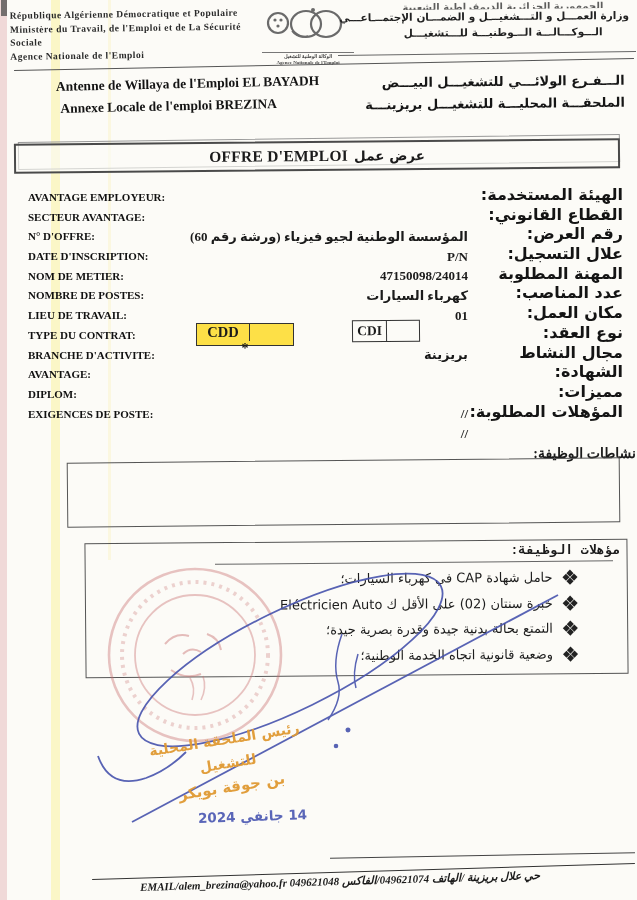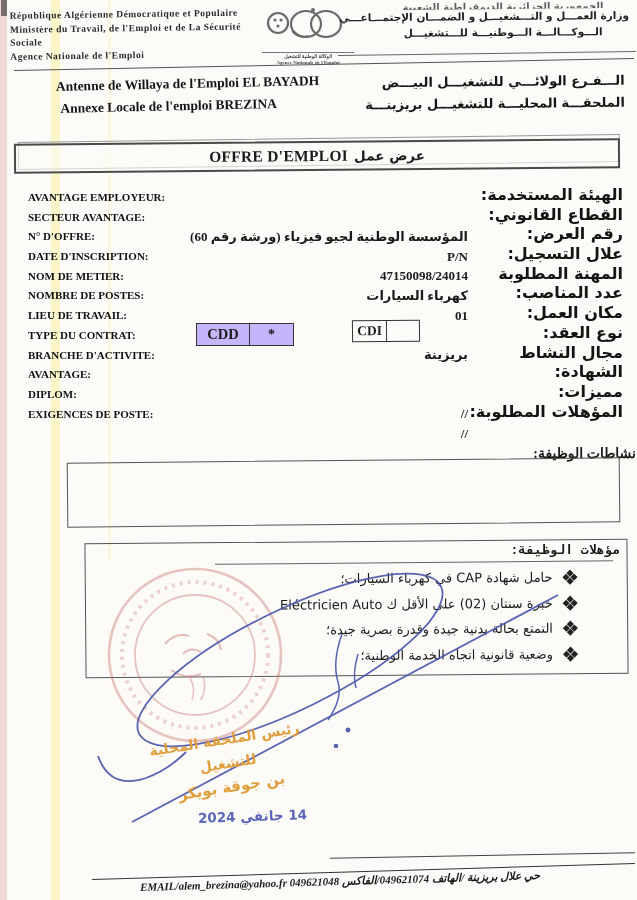--- a/index.html
+++ b/index.html
@@ -47,21 +47,21 @@
   .col-fr{position:absolute;left:28px;top:188px;width:150px;}
   .col-fr .row{height:19.7px;line-height:19.7px;font-weight:bold;font-size:11px;color:#111;white-space:nowrap;}
   .col-val{position:absolute;left:158px;top:188px;width:310px;text-align:right;margin-top:39px;}
   .col-val .row{height:19.7px;line-height:19.7px;font-weight:bold;font-size:13px;white-space:nowrap;
     font-family:"Liberation Serif","DejaVu Sans",serif;}
   .col-ar{position:absolute;right:14px;top:185px;width:160px;direction:rtl;text-align:right;
     font-family:"DejaVu Sans",sans-serif;}
   .col-ar .row{height:19.7px;line-height:19.7px;font-weight:bold;font-size:16px;color:#141414;white-space:nowrap;}
 
   
-  .cdd-box{position:absolute;left:196px;top:323px;width:96px;height:21px;border:1.7px solid #333;display:flex;background:#c4b5fd;}
+  .cdd-box{position:absolute;left:196px;top:323px;width:96px;height:21px;border:1.7px solid #333;display:flex;background:#fde047;flex-direction:column;}
   .cdi-box{position:absolute;left:352px;top:320px;width:66px;height:20px;border:1.7px solid #333;display:flex;background:#fcfbf7;transform:rotate(-0.6deg);}
   .cbox-label{display:flex;align-items:center;justify-content:center;font-weight:bold;font-size:14.5px;border-right:1.5px solid #333;}
   .cdd-box .cbox-label{width:52px;}
   .cdi-box .cbox-label{width:33px;font-size:13.5px;}
   .cbox-mark{flex:1;display:flex;align-items:center;justify-content:center;font-weight:bold;font-size:14px;}
 
   
   .act-label{position:absolute;right:1px;top:445px;direction:rtl;font-family:Liberation Serif, serif;
     font-weight:bold;font-size:14px;}
   .act-box{position:absolute;left:67px;top:460px;width:551px;height:63px;border:1.6px solid #555;transform:rotate(-0.55deg);}

